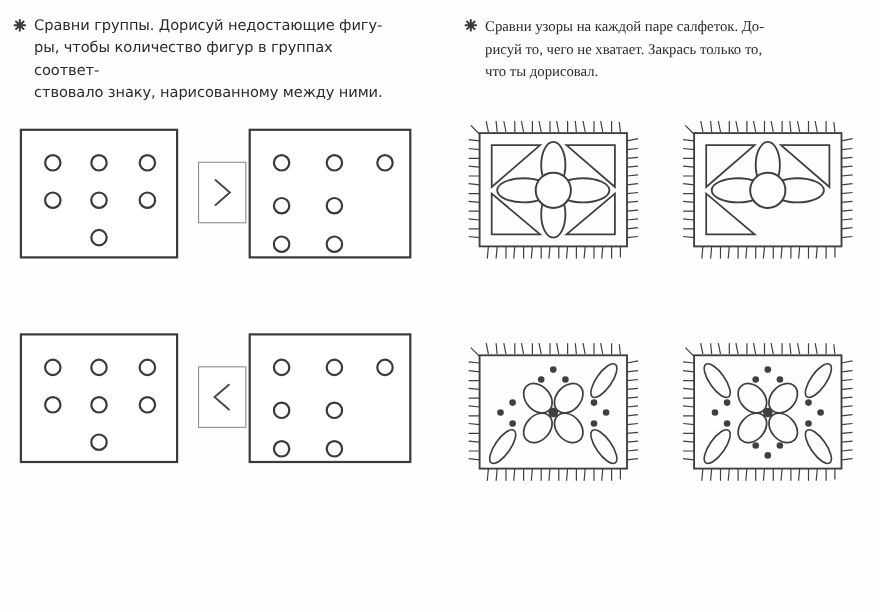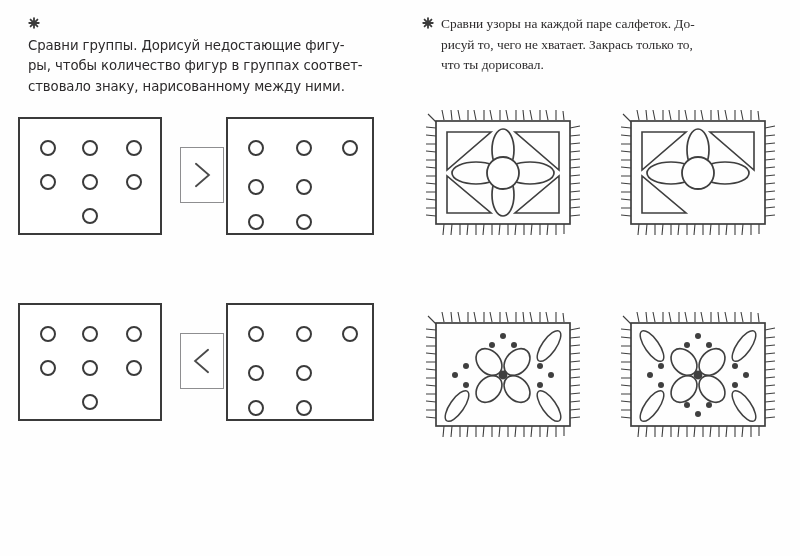--- a/index.html
+++ b/index.html
@@ -22,21 +22,21 @@
     background: #fefefe;
   }
 
   
   .instruction {
     position: absolute;
     display: flex;
     align-items: flex-start;
     gap: 7px;
   }
-  .instruction.left  { left: 28px;  top: 14px; width: 350px; flex-direction: column; }
+  .instruction.left  { left: 12px;  top: 14px; width: 350px; }
   .instruction.right { left: 422px; top: 14px; width: 360px; }
 
   .bullet-star {
     flex: 0 0 auto;
     width: 12px;
     height: 12px;
     margin-top: 3px;
     color: #3b3b3b;
     line-height: 1;
     font-size: 15px;

